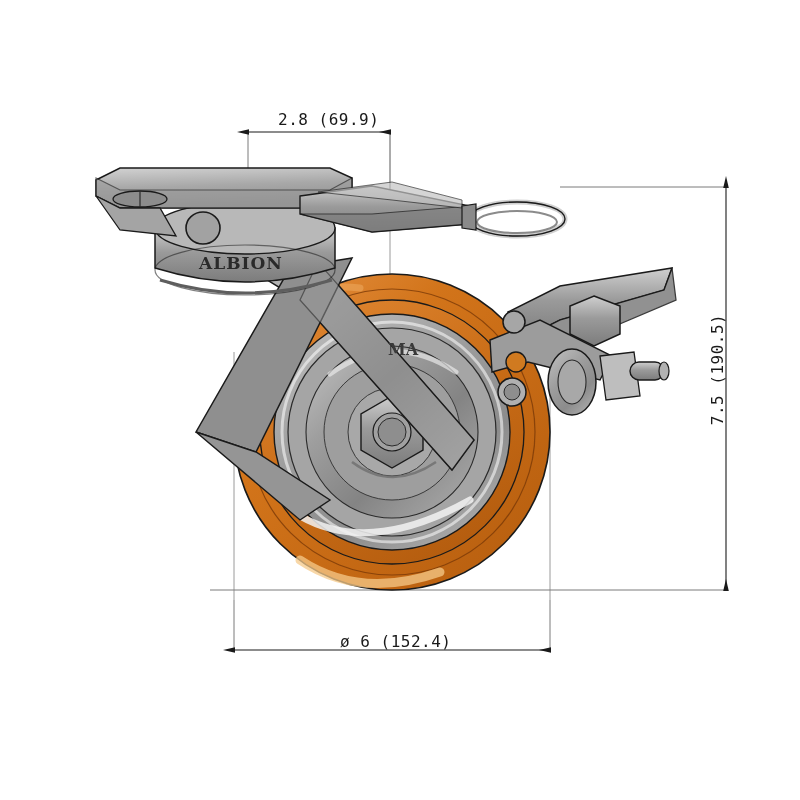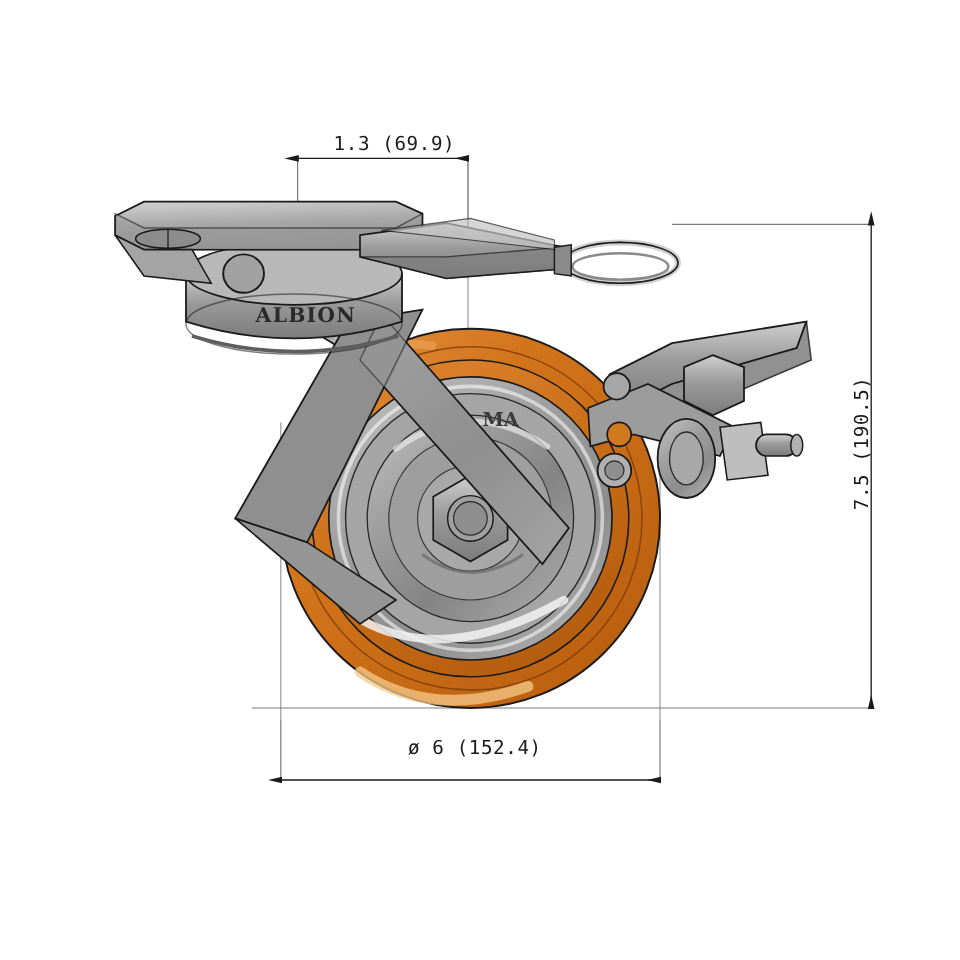--- a/index.html
+++ b/index.html
@@ -8,35 +8,34 @@
   svg#drawing{position:absolute;left:0;top:0;width:800px;height:800px;}
   .dimtext{
     position:absolute;
     font-family:"DejaVu Sans Mono",monospace;
     font-size:16px;
     color:#1a1a1a;
     letter-spacing:0.5px;
     white-space:nowrap;
   }
   #dim-top-text{left:278px;top:110px;}
-  #dim-bottom-text{left:340px;top:613px;}
+  #dim-bottom-text{left:340px;top:632px;}
   #dim-right-text{
     left:662px;top:360px;
     transform:rotate(-90deg);
     transform-origin:center center;
   }
   .brandtext{
     position:absolute;
     font-family:"DejaVu Serif",serif;
     font-weight:bold;
     font-size:17px;
     letter-spacing:1px;
     color:#2a2a2a;
     white-space:nowrap;
-    margin-left:14px;
   }
   #brand-albion{left:199px;top:253px;}
   #brand-hub{left:388px;top:340px;font-size:16px;color:#3a3a3a;letter-spacing:0px;}
 </style>
 </head>
 <body>
 
 <div id="stage">
 
   <svg id="drawing" viewBox="0 0 800 800">
@@ -188,17 +187,17 @@
       <path d="M600,356 L634,352 L640,396 L606,400 Z" fill="#BEBEBE" stroke="#1a1a1a" stroke-width="1.3"></path>
       <rect x="630" y="362" width="34" height="18" rx="9" fill="url(#gSteelV)" stroke="#1a1a1a" stroke-width="1.4"></rect>
       <ellipse cx="664" cy="371" rx="5" ry="9" fill="#B2B2B2" stroke="#1a1a1a" stroke-width="1.2"></ellipse>
     </g>
 
   </svg>
 
   <div class="brandtext" id="brand-albion">ALBION</div>
   <div class="brandtext" id="brand-hub">MA</div>
 
-  <div class="dimtext" id="dim-top-text">1.3 (69.9)</div>
+  <div class="dimtext" id="dim-top-text">2.8 (69.9)</div>
   <div class="dimtext" id="dim-bottom-text">ø 6 (152.4)</div>
   <div class="dimtext" id="dim-right-text">7.5 (190.5)</div>
 
 </div>
 
 </body></html>

